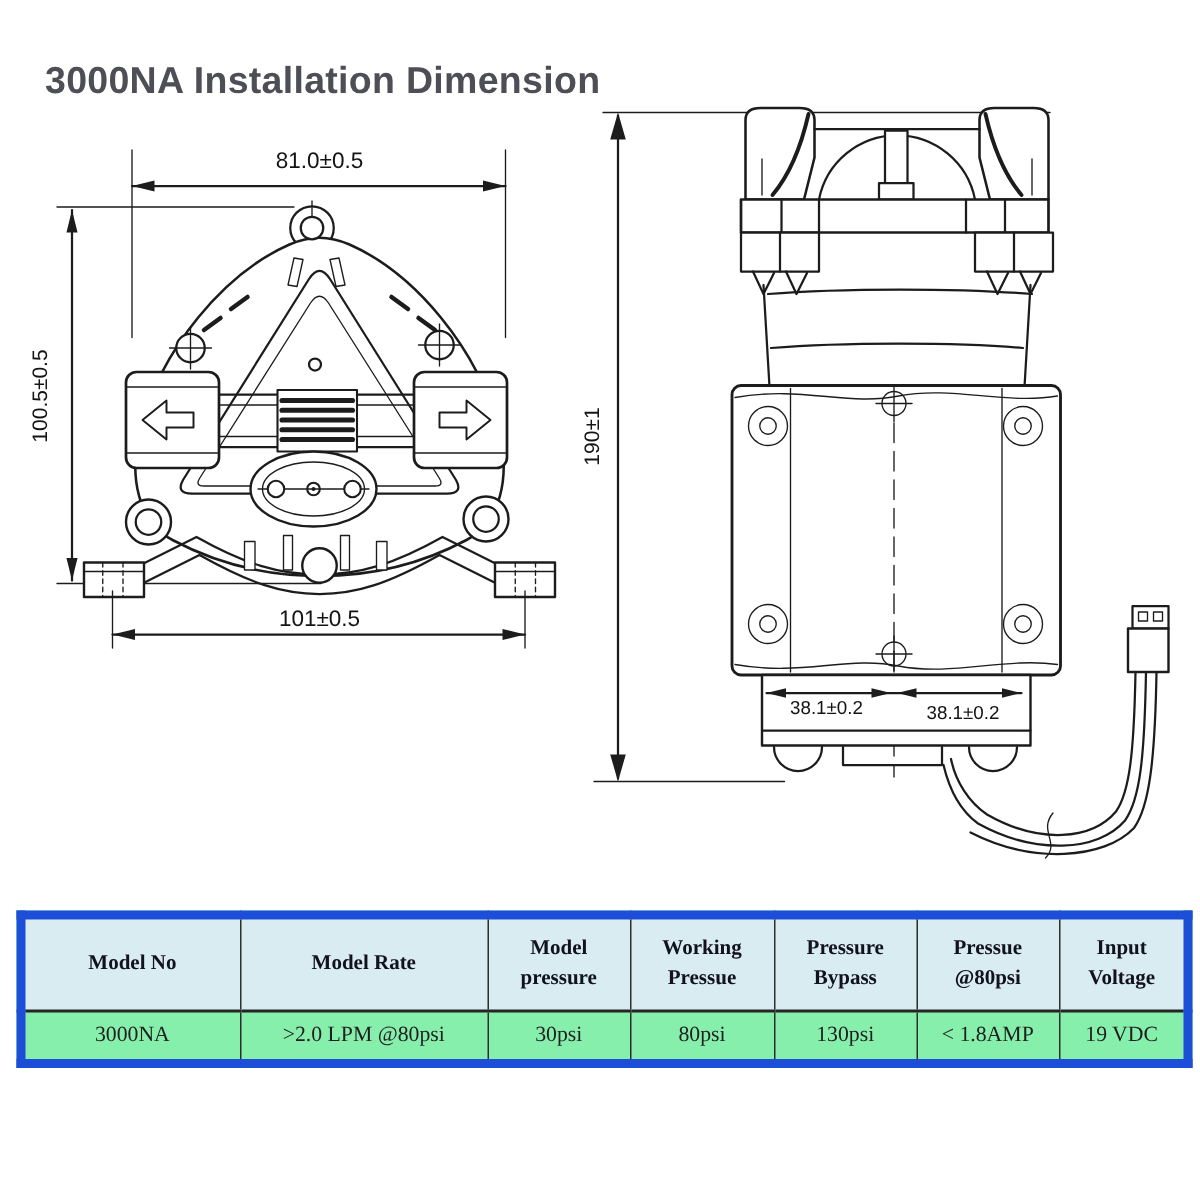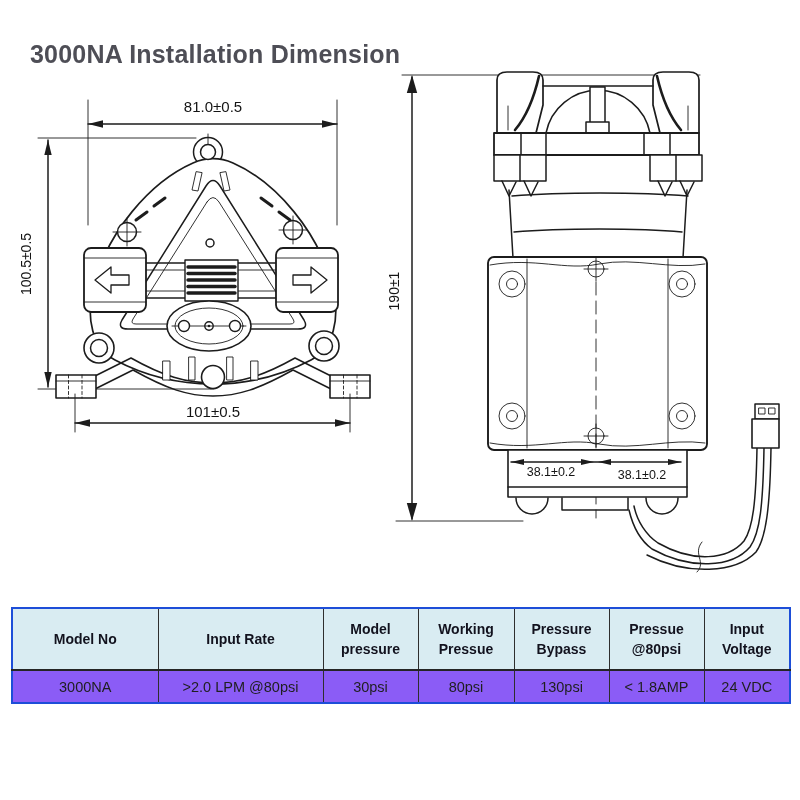--- a/index.html
+++ b/index.html
@@ -10,21 +10,21 @@
   #drawing{position:absolute;left:0;top:60px;}
   .thin{stroke-width:0.9;}
   .med{stroke-width:1.5;}
   .bold{stroke-width:2.6;}
   .dim{font-family:"Liberation Sans",sans-serif;font-size:15px;fill:#141414;stroke:none;}
   .dim-v{font-family:"Liberation Sans",sans-serif;font-size:14px;fill:#141414;stroke:none;}
   .dim-sm{font-family:"Liberation Sans",sans-serif;font-size:12.5px;fill:#141414;stroke:none;}
   .arrow{fill:#1c1c1c;stroke:none;}
   #spec-table-wrap{position:absolute;left:11px;top:607px;width:778px;}
   table.spec{border-collapse:collapse;table-layout:fixed;width:778px;
-             border:2px solid #1d4ed8;background:#8b5cf6;}
+             border:6px solid #1d4ed8;background:#86efac;font-family:Liberation Serif, serif;}
   table.spec th{background:#d9ecf2;color:#12121e;font-size:14px;font-weight:700;
                 border:1px solid #2e2e2e;border-bottom:2px solid #252525;
                 height:60px;text-align:center;vertical-align:middle;
                 white-space:pre-line;line-height:1.45;padding:0 4px;}
   table.spec td{color:#1f1f1f;font-size:14.5px;border:1px solid #2e2e2e;height:31px;
                 text-align:center;vertical-align:middle;padding:0 2px;}
 </style>
 </head>
 <body>
 
@@ -270,40 +270,40 @@
           <col style="width:165px">
           <col style="width:95px">
         <col style="width:96px">
           <col style="width:95px">
           <col style="width:95px">
           <col style="width:86px">
       </colgroup>
       <thead>
         <tr>
           <th>Model No</th>
-          <th>Input Rate</th>
+          <th>Model Rate</th>
           <th>Model
 pressure</th>
           <th>Working
 Pressue</th>
           <th>Pressure
 Bypass</th>
           <th>Pressue
 @80psi</th>
           <th>Input
 Voltage</th>
         </tr>
       </thead>
       <tbody>
         <tr>
           <td>3000NA</td>
           <td>&gt;2.0 LPM @80psi</td>
           <td>30psi</td>
           <td>80psi</td>
           <td>130psi</td>
           <td>&lt; 1.8AMP</td>
-          <td>24 VDC</td>
+          <td>19 VDC</td>
         </tr>
       </tbody>
     </table>
   </div>
 
 </div>
 
 </body></html>

